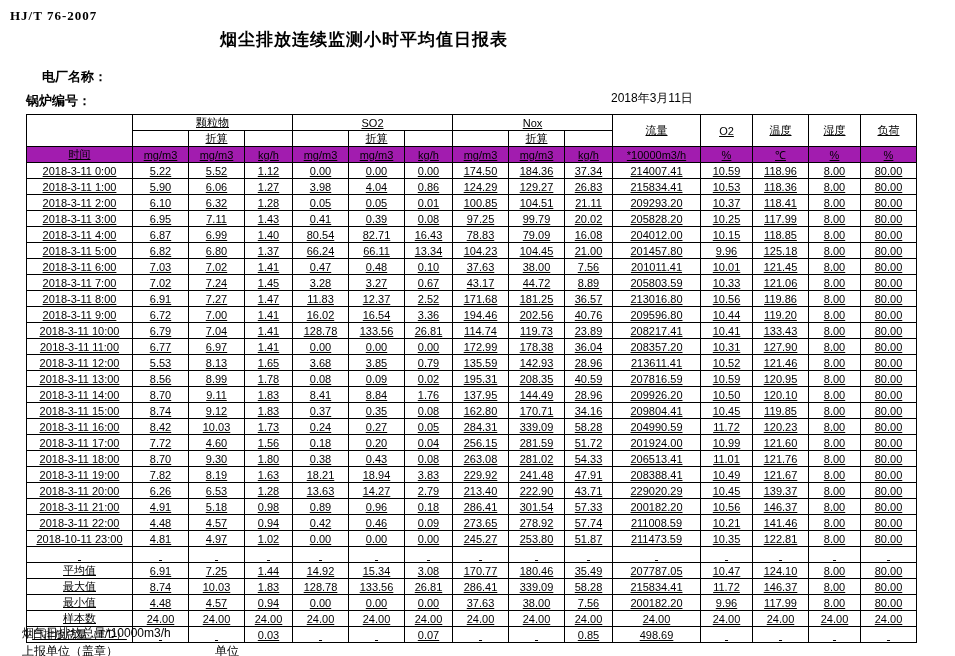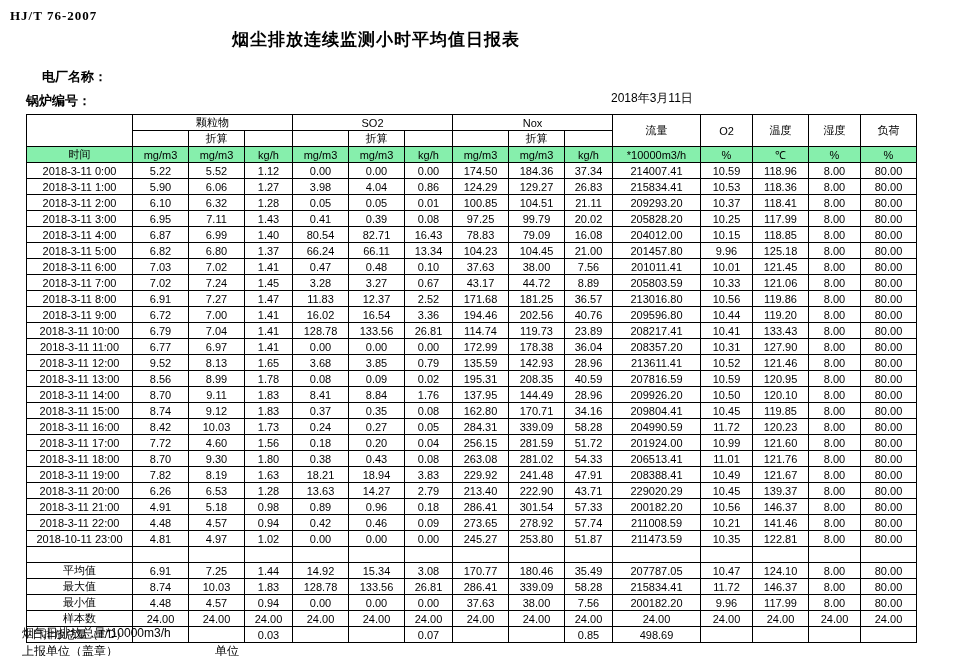--- a/index.html
+++ b/index.html
@@ -11,21 +11,21 @@
     font-size:12px;
     position:relative;
     overflow:hidden;
   }
   .std-no{
     position:absolute;left:10px;top:8px;
     font-family:"Liberation Serif", serif;
     font-weight:bold;font-size:13px;letter-spacing:1px;
   }
   .doc-title{
-    position:absolute;left:16px;top:28px;width:720px;
+    position:absolute;left:4px;top:28px;width:720px;
     text-align:center;
     font-family:"Liberation Serif", serif;
     font-weight:bold;font-size:17px;
     letter-spacing:1px;
   }
   .lbl-plant{
     position:absolute;left:26px;top:68px;
     font-weight:bold;font-size:13px;margin-left:16px;
   }
   .lbl-boiler{
@@ -34,34 +34,35 @@
   }
   .report-date{
     position:absolute;left:583px;top:90px;
     font-size:12px;
     margin-left:28px;
   }
   table.main{
     position:absolute;left:26px;top:114px;
     border-collapse:collapse;
     table-layout:fixed;
+    text-decoration:underline;
   }
   table.main td{
     border:1px solid #000;
     height:15px;
     padding:0 2px;
     font-size:11px;
     font-family:"Liberation Sans", sans-serif;
     text-align:center;
     white-space:nowrap;
     overflow:hidden;
   }
   td.time-cell{ text-align:right; padding-right:6px; }
   td.grp{ font-size:11px; }
-  td.unit{ background:#86efac; }
+  td.unit{ background:#a21caf; }
   td.blank{ }
   tr.summary td{ }
   td.sum-label{ text-align:center;margin-top:8px; }
   td.daytotal-label{ text-align:left; padding-left:2px; }
   .footer1{
     position:absolute;left:22px;top:625px;font-size:12px;
   }
   .footer2{
     position:absolute;left:22px;top:643px;font-size:12px;
   }
@@ -337,21 +338,21 @@
         <td>178.38</td>
         <td>36.04</td>
         <td>208357.20</td>
         <td>10.31</td>
         <td>127.90</td>
         <td>8.00</td>
         <td>80.00</td>
       </tr>
       <tr>
         <td class="time-cell">2018-3-11 12:00</td>
-        <td>9.52</td>
+        <td>5.53</td>
         <td>8.13</td>
         <td>1.65</td>
         <td>3.68</td>
         <td>3.85</td>
         <td>0.79</td>
         <td>135.59</td>
         <td>142.93</td>
         <td>28.96</td>
         <td>213611.41</td>
         <td>10.52</td>

